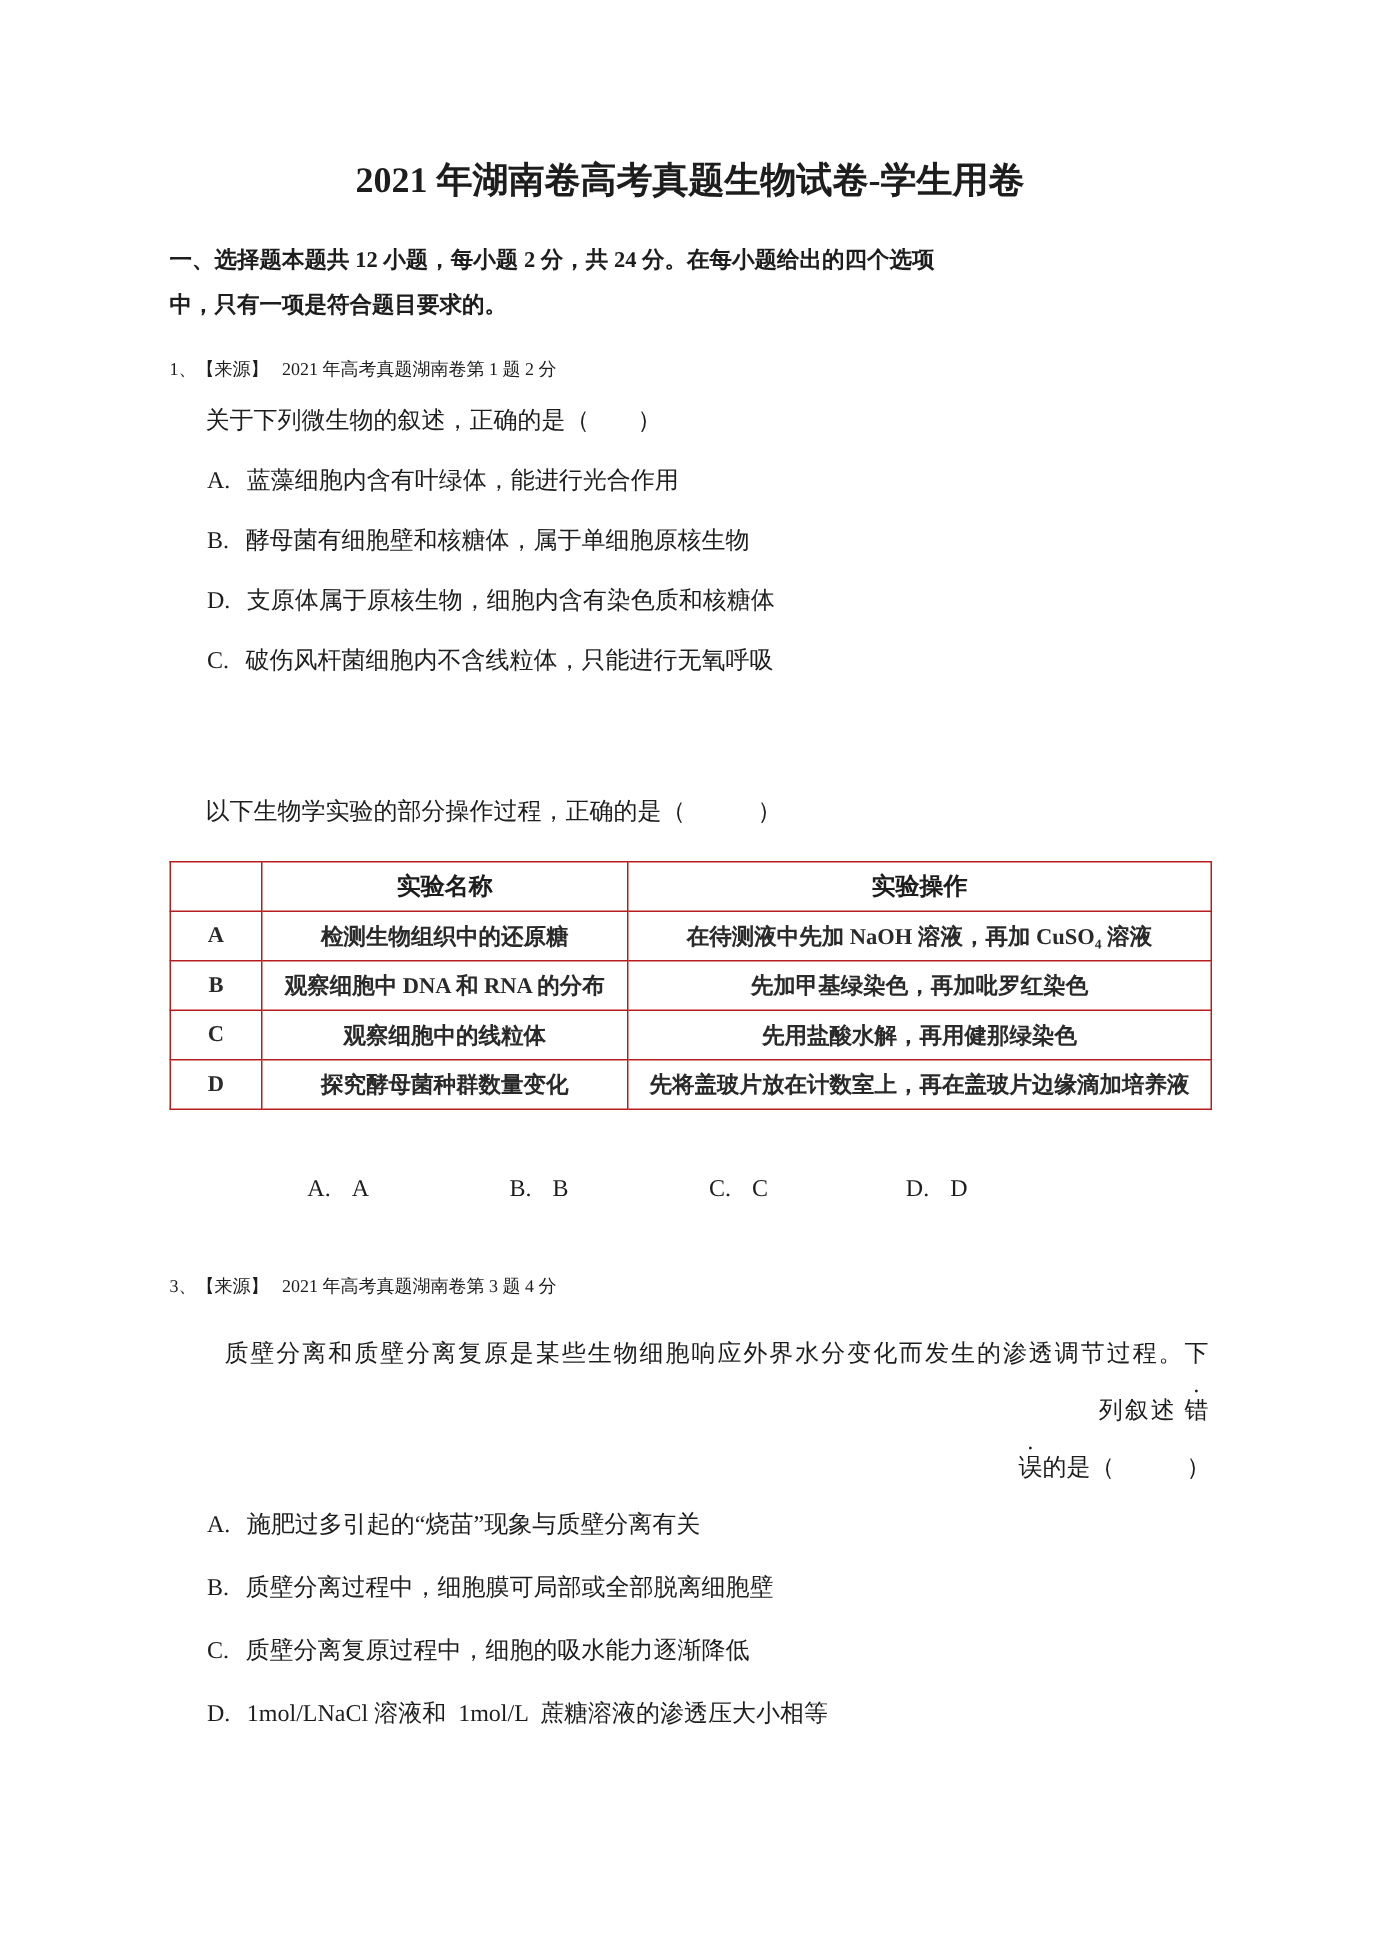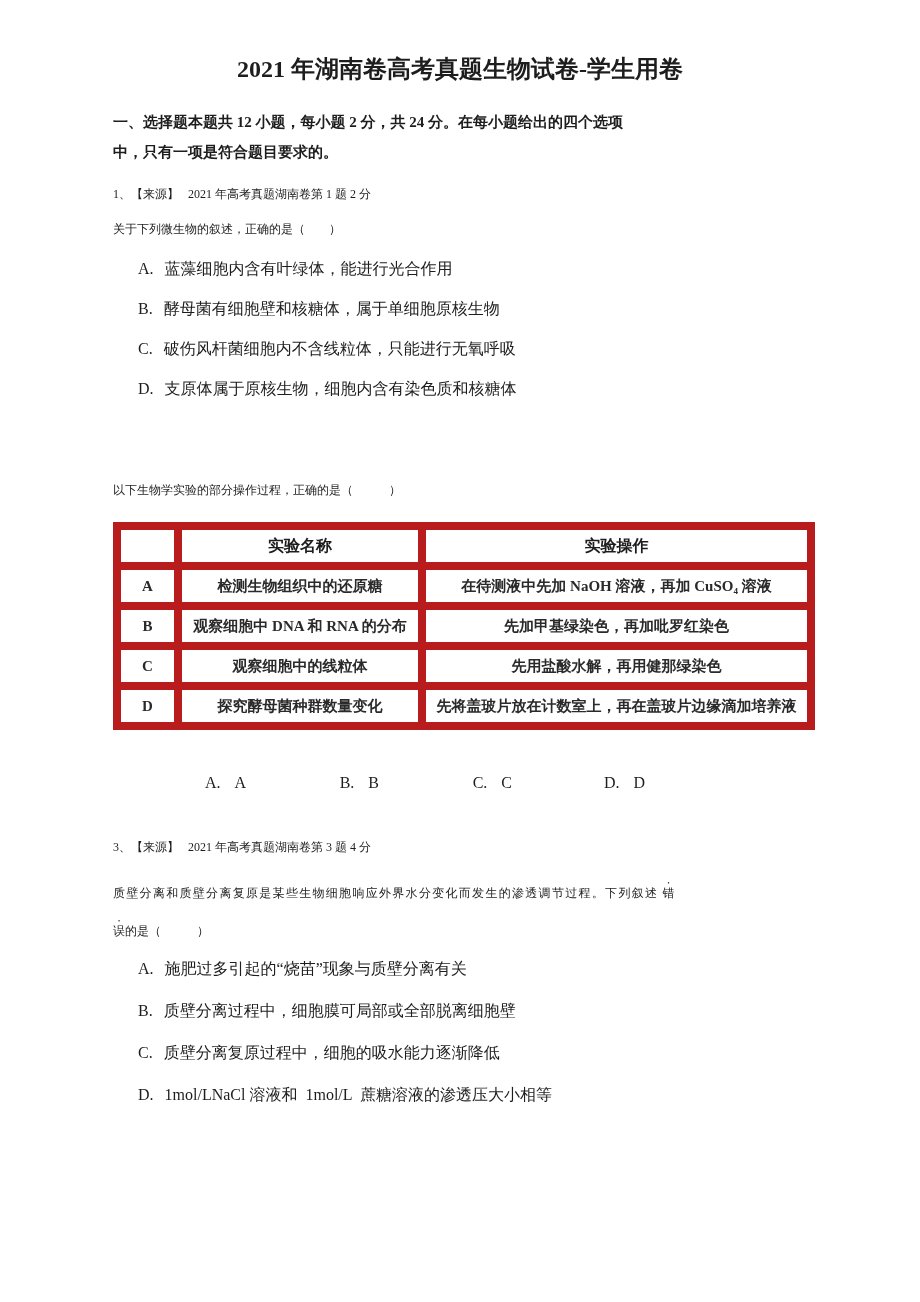--- a/index.html
+++ b/index.html
@@ -5,21 +5,21 @@
   html, body { margin: 0; padding: 0; background: #ffffff; }
   .page {
     position: relative;
     width: 920px;
     height: 1302px;
     background: #ffffff;
     color: #1d1d1d;
     font-family: "Liberation Serif", "DejaVu Serif", serif;
     overflow: hidden;
   }
-  .content { padding: 54px 113px 0 113px; width: 694px; }
+  .content { padding: 106px 113px 0 113px; width: 694px; }
 
   .doc-title {
     font-size: 24px;
     font-weight: bold;
     text-align: center;
     line-height: 31px;
     white-space: pre-wrap;
   }
   .section-heading {
     margin-top: 22px;
@@ -30,25 +30,26 @@
   }
   .src-line {
     margin-top: 16px;
     font-size: 12px;
     line-height: 22px;
     white-space: pre-wrap;
   }
   .src-text { margin-left: 9px; }
   .stem {
     margin-top: 13px;
-    font-size: 12px;
+    font-size: 16px;
     line-height: 22px;
     white-space: pre-wrap;
+    margin-left: 24px;
   }
-  .q3-stem { margin-top: 16px; line-height: 38px; }
+  .q3-stem { margin-top: 16px; line-height: 38px; text-align: right; }
   .q3-line1 { letter-spacing: 1.3px; display: block; }
   .q3-line2 { display: block; }
   .emph {
     -webkit-text-emphasis: filled dot;
     -webkit-text-emphasis-position: over right;
     text-emphasis: filled dot;
     text-emphasis-position: over right;
   }
   .options { margin-top: 18px; margin-left: 25px; }
   .option {
@@ -65,21 +66,21 @@
   .gap-q3 { height: 26px; }
 
   table.exp-table {
     margin-top: 21px;
     border-collapse: collapse;
     width: 694px;
     table-layout: fixed;
     font-size: 15px;
   }
   .exp-table th, .exp-table td {
-    border: 8px solid #b91c1c;
+    border: 1px solid #b91c1c;
     text-align: center;
     vertical-align: middle;
     height: 32px;
     padding: 0 4px;
     overflow: hidden;
     white-space: nowrap;
   }
   .exp-table th { font-weight: bold; font-size: 16px; }
   .exp-table td { font-weight: 600; color: #2a2a2a; }
 
@@ -101,22 +102,22 @@
     <div class="doc-title">2021 年湖南卷高考真题生物试卷-学生用卷</div>
 
     <div class="section-heading"><span>一、选择题本题共 12 小题，每小题 2 分，共 24 分。在每小题给出的四个选项</span><br><span>中，只有一项是符合题目要求的。</span></div>
 
     <div>
       <div class="src-line"><span>1、</span><span>【来源】</span><span class="src-text">2021 年高考真题湖南卷第 1 题 2 分</span></div>
       <div class="stem">关于下列微生物的叙述，正确的是（　　）</div>
       <div class="options">
         <div class="option"><span class="opt-label">A.</span><span>蓝藻细胞内含有叶绿体，能进行光合作用</span></div>
         <div class="option"><span class="opt-label">B.</span><span>酵母菌有细胞壁和核糖体，属于单细胞原核生物</span></div>
+        <div class="option"><span class="opt-label">D.</span><span>支原体属于原核生物，细胞内含有染色质和核糖体</span></div>
         <div class="option"><span class="opt-label">C.</span><span>破伤风杆菌细胞内不含线粒体，只能进行无氧呼吸</span></div>
-        <div class="option"><span class="opt-label">D.</span><span>支原体属于原核生物，细胞内含有染色质和核糖体</span></div>
       </div>
     </div>
 
     <div class="gap-q2"></div>
 
     <div>
       <div class="stem">以下生物学实验的部分操作过程，正确的是（　　　）</div>
 
       <table class="exp-table">
         <colgroup>

